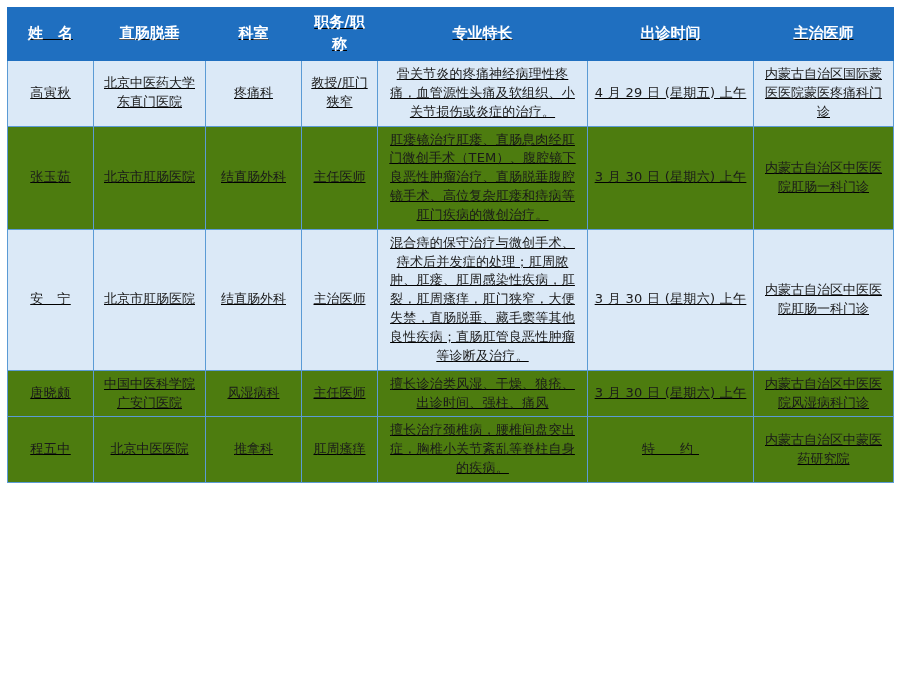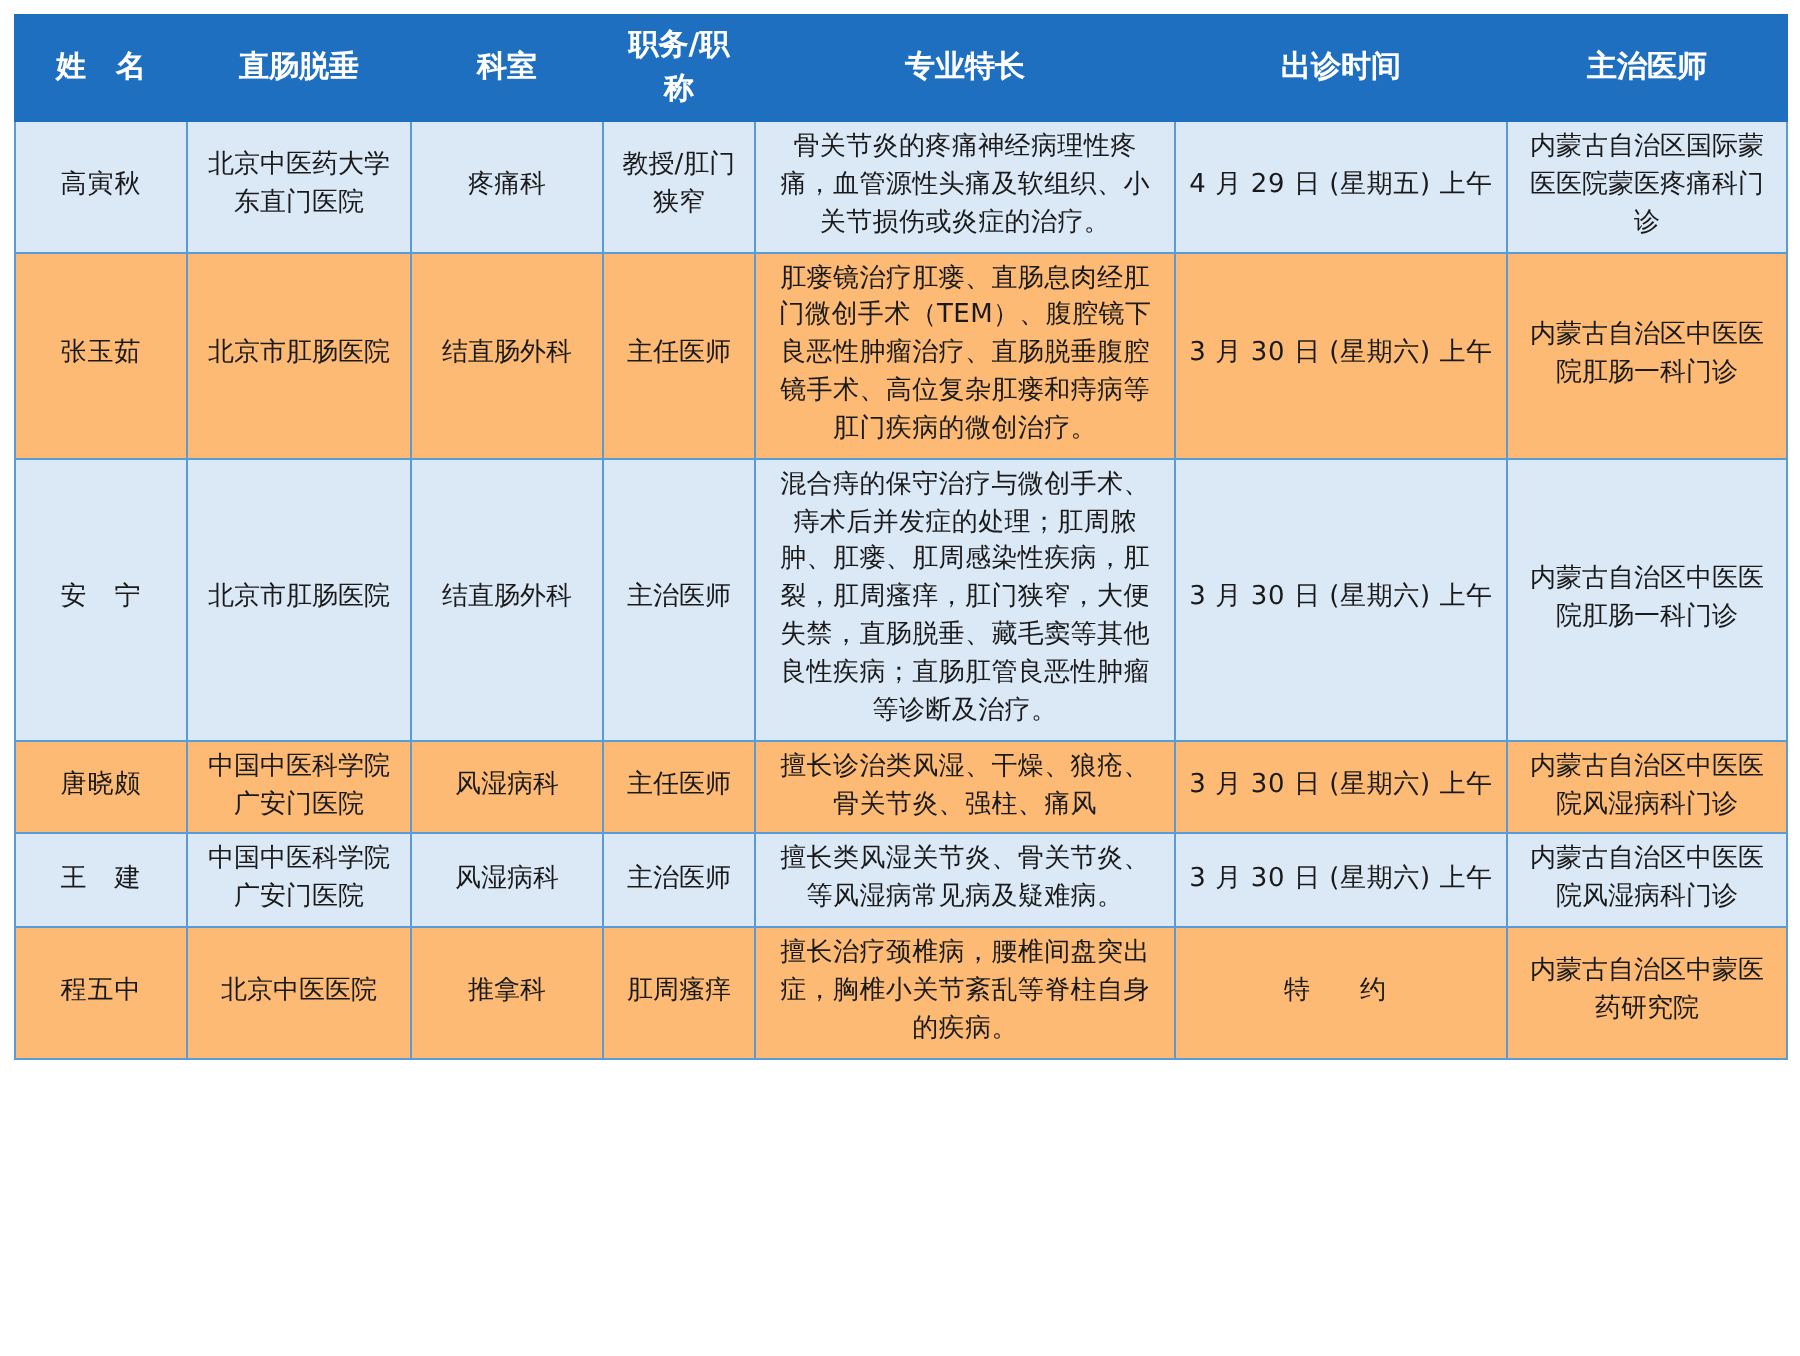--- a/index.html
+++ b/index.html
@@ -11,20 +11,21 @@
     width: 900px;
     height: 678px;
     font-family: "DejaVu Sans", "Liberation Sans", sans-serif;
     overflow: hidden;
   }
   #schedule-table {
     border-collapse: collapse;
     width: 886px;
     margin: 7px;
     table-layout: fixed;
+    text-decoration: underline;
   }
   #schedule-table th,
   #schedule-table td {
     border: 1px solid #5b9bd5;
     text-align: center;
     vertical-align: middle;
     padding: 4px 6px;
     font-size: 13px;
     line-height: 1.45;
     color: #1a1a1a;
@@ -41,21 +42,21 @@
   
   col.c-name    { width: 86px; }
   col.c-org     { width: 112px; }
   col.c-dept    { width: 96px; }
   col.c-title   { width: 76px; }
   col.c-spec    { width: 210px; }
   col.c-time    { width: 166px; }
   col.c-place   { width: 140px; }
 
   tr.row-shaded td { background: #dbe9f7; }
-  tr.row-plain  td { background: #fdba74; }
+  tr.row-plain  td { background: #4d7c0f; }
 
   td.cell-name {
     font-size: 14px;
     letter-spacing: 0.5px;
   }
   td.cell-spec {
     text-align: left;
     font-size: 12.5px;
     line-height: 1.55;
     letter-spacing: 0.2px;
@@ -126,30 +127,21 @@
       <td class="cell-title">主治医师</td>
       <td class="cell-spec">混合痔的保守治疗与微创手术、痔术后并发症的处理；肛周脓肿、肛瘘、肛周感染性疾病，肛裂，肛周瘙痒，肛门狭窄，大便失禁，直肠脱垂、藏毛窦等其他良性疾病；直肠肛管良恶性肿瘤等诊断及治疗。</td>
       <td class="cell-time">3 月 30 日 (星期六) 上午</td>
       <td class="cell-place">内蒙古自治区中医医院肛肠一科门诊</td>
     </tr>
     <tr class="row-plain">
       <td class="cell-name">唐晓颇</td>
       <td class="cell-org">中国中医科学院广安门医院</td>
       <td class="cell-dept">风湿病科</td>
       <td class="cell-title">主任医师</td>
-      <td class="cell-spec">擅长诊治类风湿、干燥、狼疮、骨关节炎、强柱、痛风</td>
-      <td class="cell-time">3 月 30 日 (星期六) 上午</td>
-      <td class="cell-place">内蒙古自治区中医医院风湿病科门诊</td>
-    </tr>
-    <tr class="row-shaded">
-      <td class="cell-name">王　建</td>
-      <td class="cell-org">中国中医科学院广安门医院</td>
-      <td class="cell-dept">风湿病科</td>
-      <td class="cell-title">主治医师</td>
-      <td class="cell-spec">擅长类风湿关节炎、骨关节炎、等风湿病常见病及疑难病。</td>
+      <td class="cell-spec">擅长诊治类风湿、干燥、狼疮、出诊时间、强柱、痛风</td>
       <td class="cell-time">3 月 30 日 (星期六) 上午</td>
       <td class="cell-place">内蒙古自治区中医医院风湿病科门诊</td>
     </tr>
     <tr class="row-plain">
       <td class="cell-name">程五中</td>
       <td class="cell-org">北京中医医院</td>
       <td class="cell-dept">推拿科</td>
       <td class="cell-title">肛周瘙痒</td>
       <td class="cell-spec">擅长治疗颈椎病，腰椎间盘突出症，胸椎小关节紊乱等脊柱自身的疾病。</td>
       <td class="cell-time special">特　约</td>

